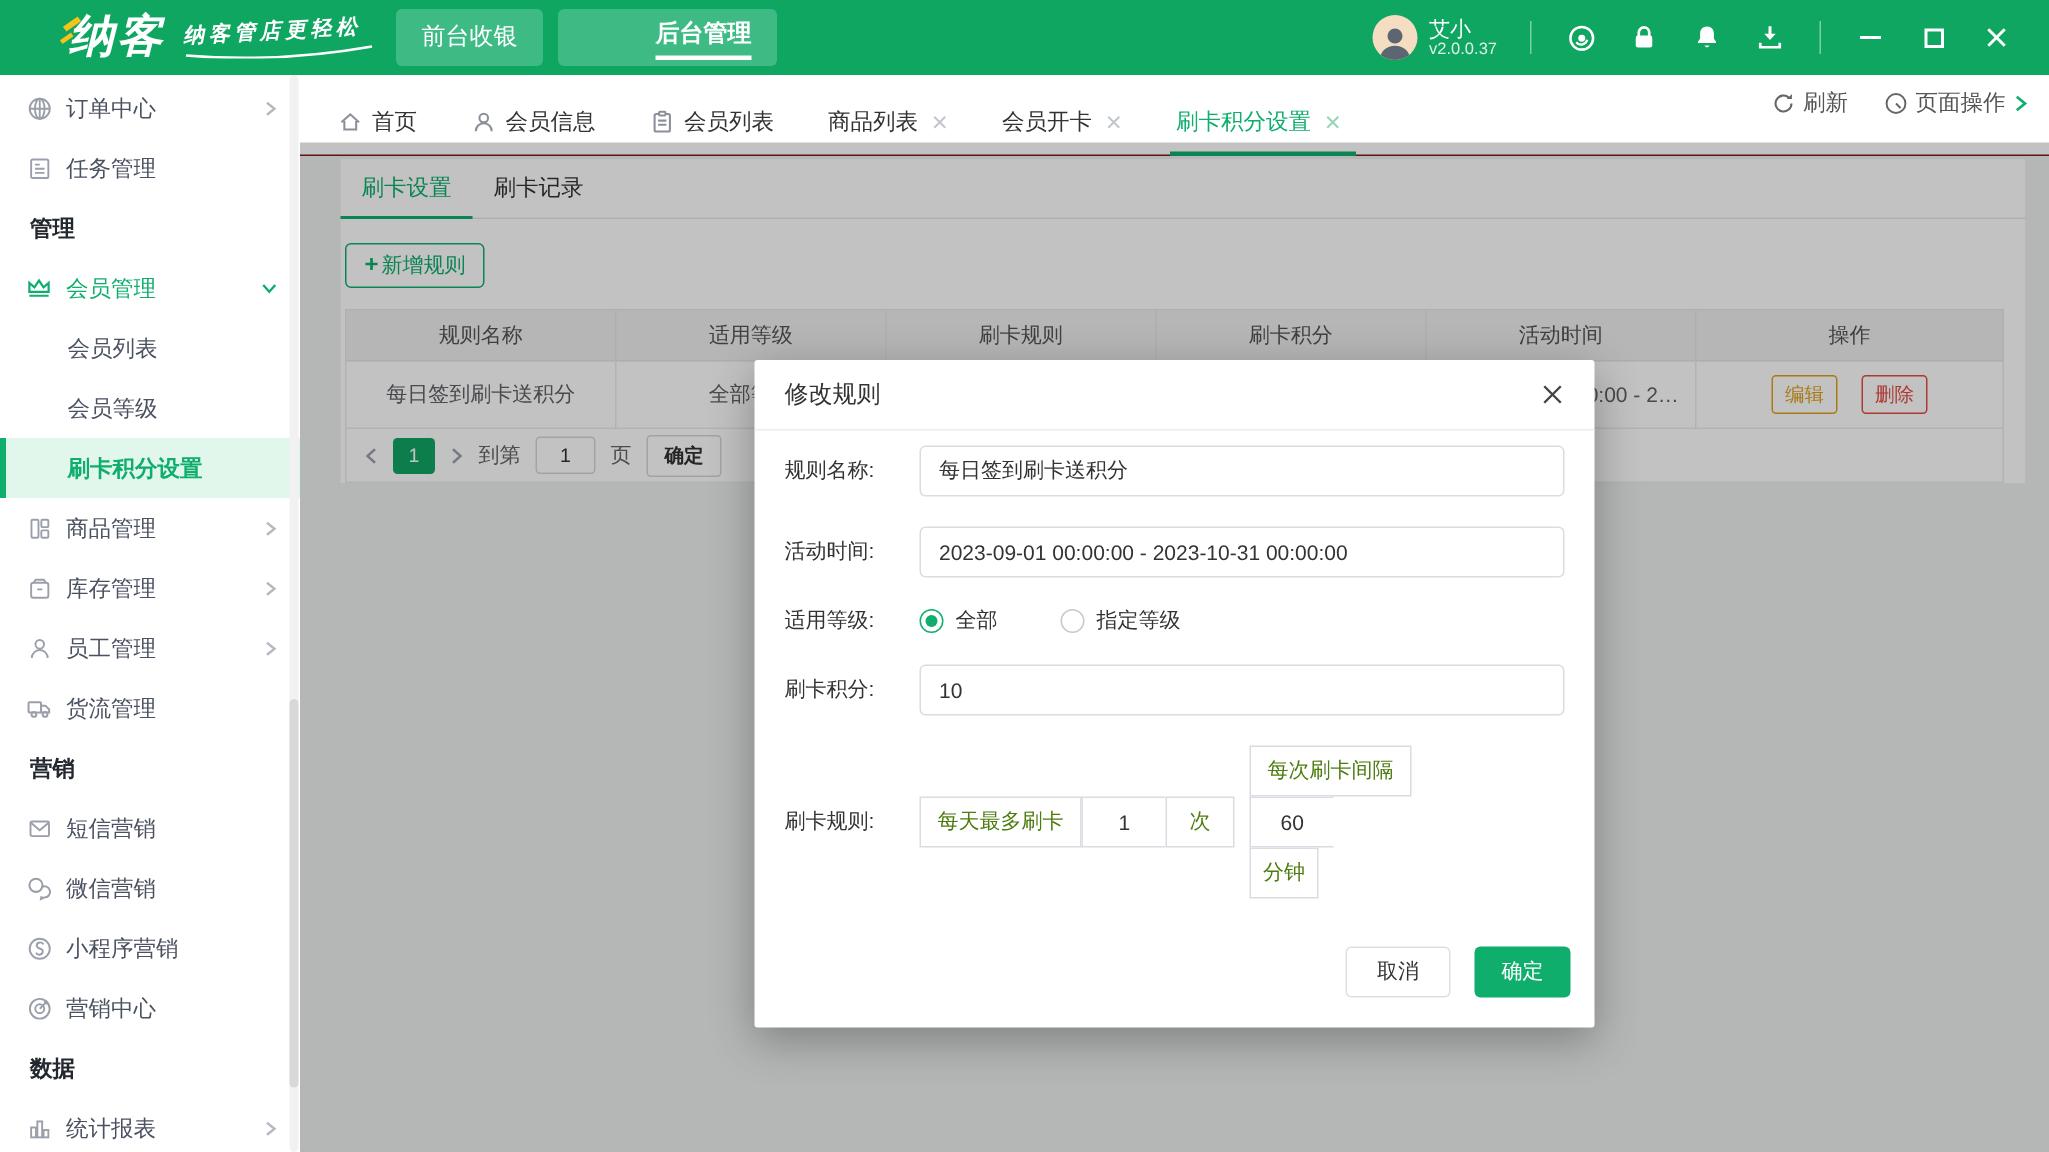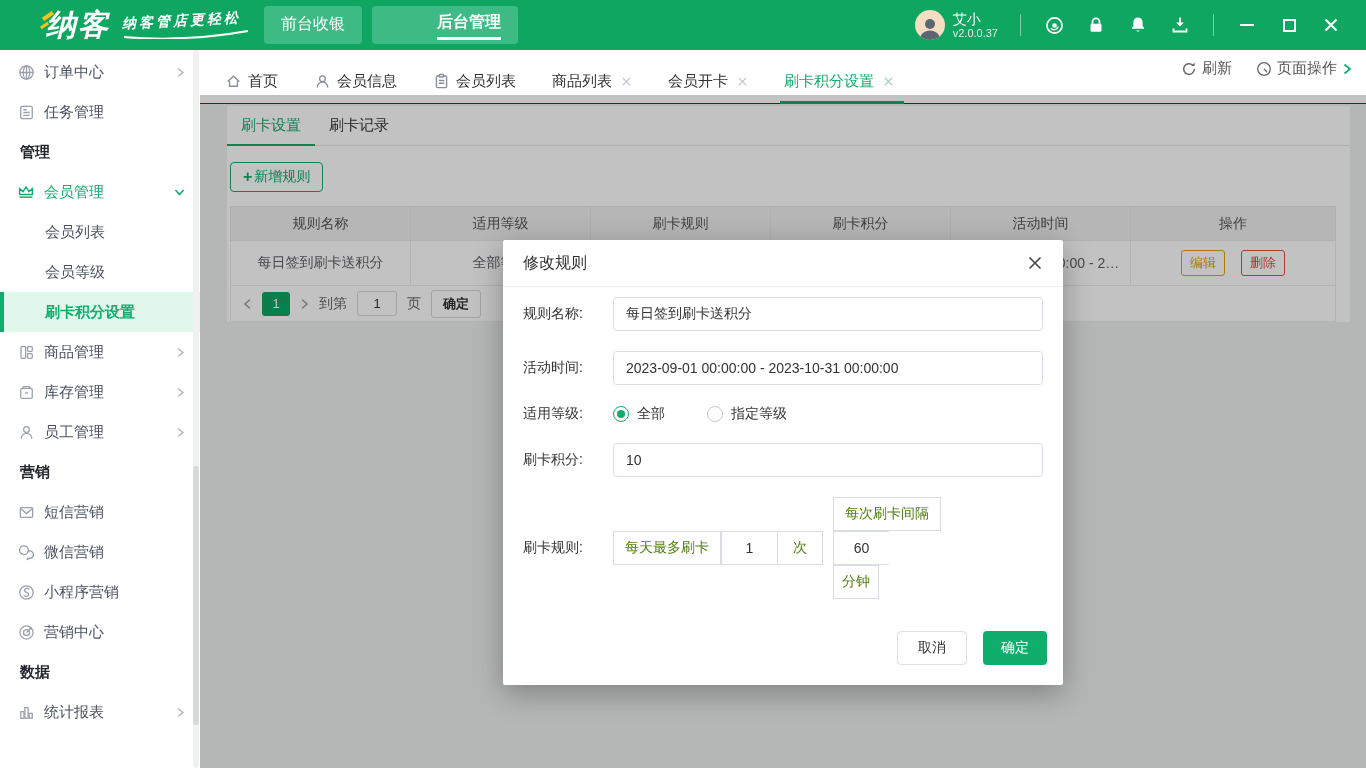--- a/index.html
+++ b/index.html
@@ -395,20 +395,31 @@
         <circle cx="8" cy="5.2" r="2.7"></circle>
           <path d="M3 13.8a5 5 0 0 1 10 0"></path>
       </svg>
     </span>
     <span>员工管理</span>
     <span class="sb-arrow">
       <svg width="9" height="11" viewBox="0 0 9 11">
           <path d="M2 1.5 7 5.5 2 9.5" fill="none" stroke="currentColor" stroke-width="1.6"></path>
         </svg>
     </span>
+  </div>
+  <div class="sb-item">
+    <span class="sb-icon">
+      <svg width="18" height="18" viewBox="0 0 16 16" fill="none" stroke="currentColor" stroke-width="1.2">
+        <rect x="1.8" y="4.6" width="7.4" height="6" rx=".6"></rect>
+          <path d="M9.2 6.6h2.6l2.2 2.2v1.8H9.2z"></path>
+        <circle cx="5" cy="11.8" r="1.4"></circle>
+          <circle cx="11.6" cy="11.8" r="1.4"></circle>
+      </svg>
+    </span>
+    <span>货流管理</span>
   </div>
   <div class="sb-section">
     <span>营销</span>
   </div>
   <div class="sb-item">
     <span class="sb-icon">
       <svg width="17" height="17" viewBox="0 0 16 16" fill="none" stroke="currentColor" stroke-width="1.2">
         <rect x="2.2" y="3.4" width="11.6" height="9.2" rx="1"></rect>
           <path d="M2.6 4.4 8 9l5.4-4.6"></path>
       </svg>

